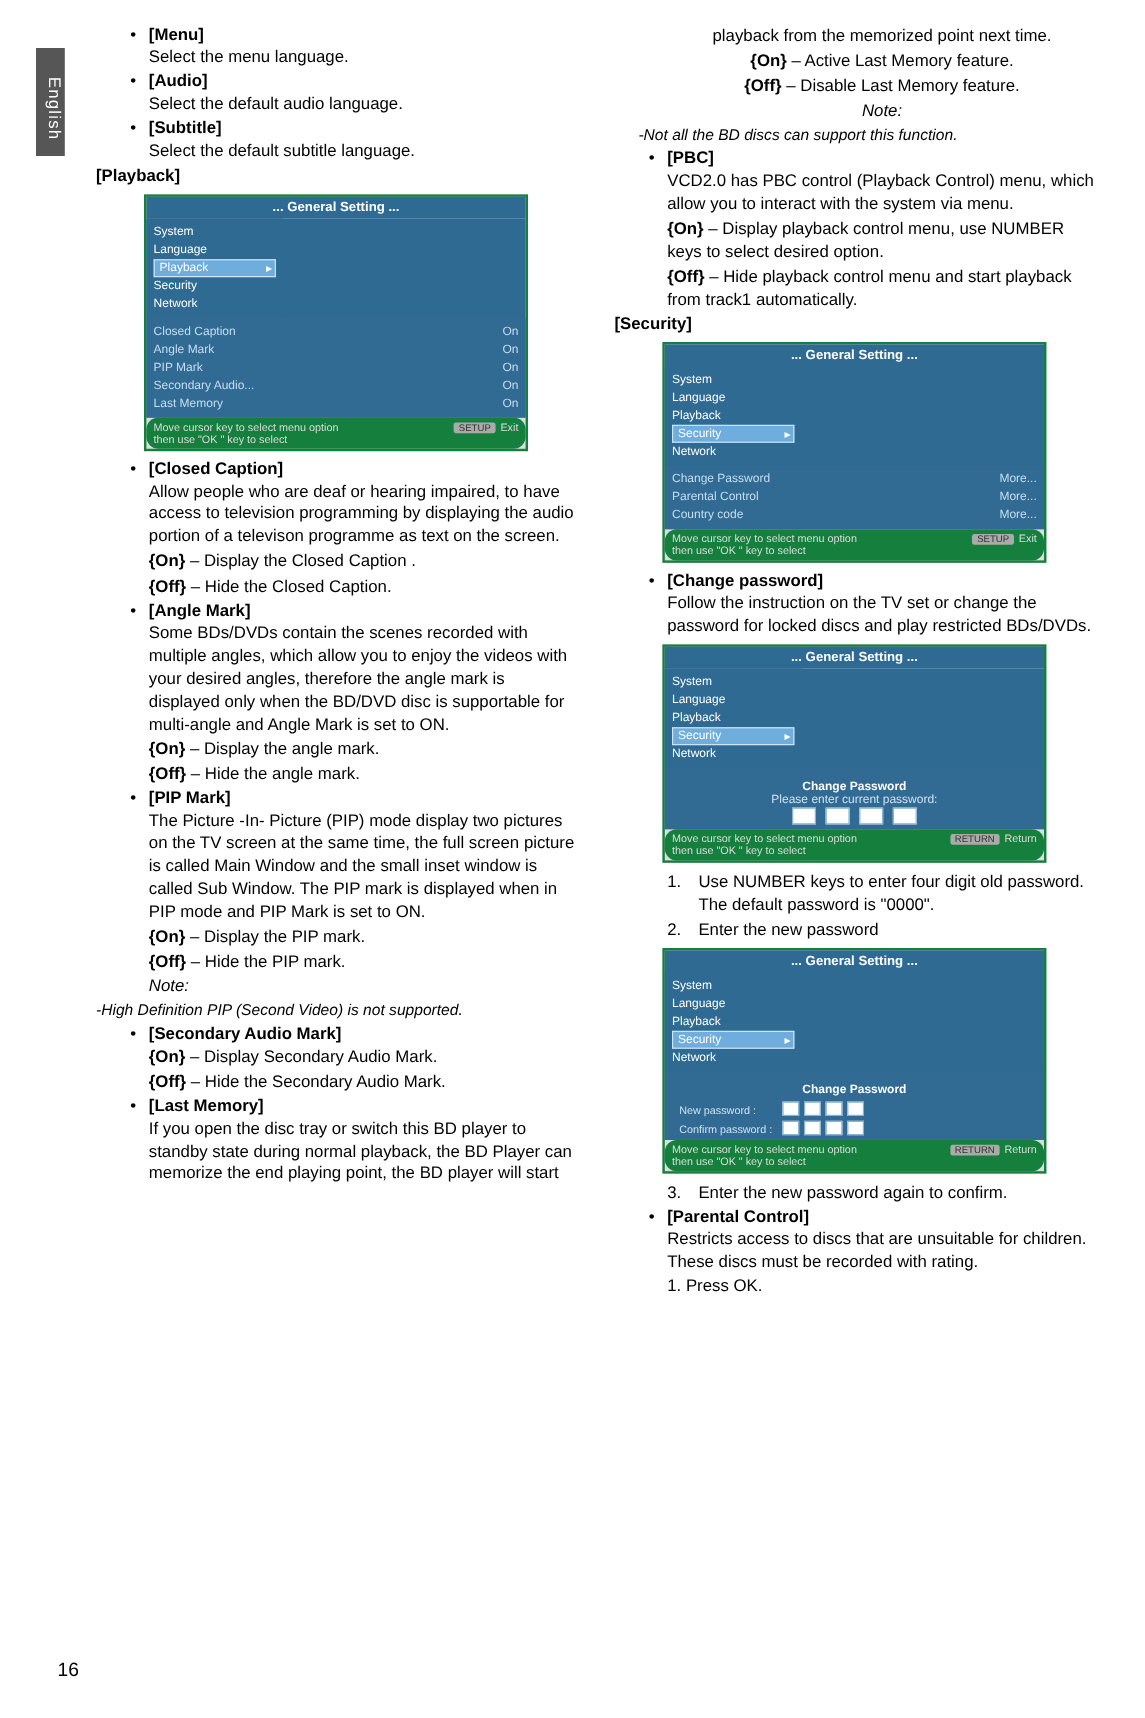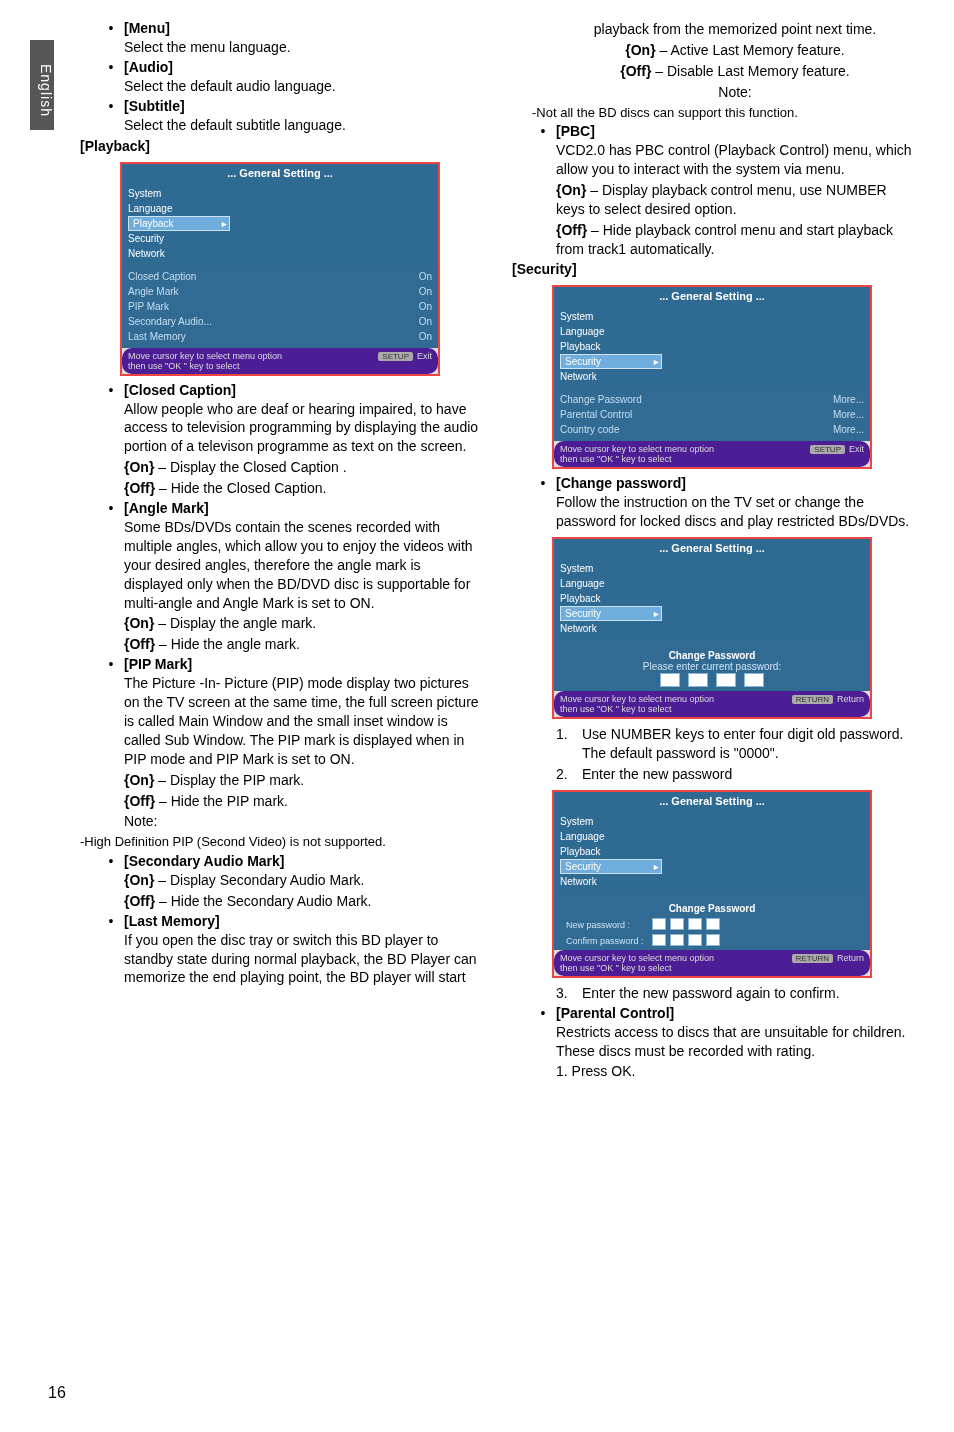--- a/index.html
+++ b/index.html
@@ -32,44 +32,44 @@
     top: 18px;
     right: 40px;
     display: flex;
     gap: 30px;
   }
   .col { width: 50%; }
   .bullet-row { display: flex; gap: 6px; margin-top: 2px; }
   .bullet-row .bullet { width: 14px; flex-shrink: 0; text-align: center; }
   .bullet-row .txt { flex: 1; }
   .bold { font-weight: bold; }
-  .ital { }
+  .ital { font-style: italic; }
   .small { font-size: 13px; }
   .indent1 { padding-left: 24px; }
   .indent2 { padding-left: 44px; text-align: center; }
   .para { margin-top: 2px; line-height: 1.35; }
 
   
   .osd {
     width: 320px;
     margin: 6px 0 6px 40px;
-    border: 2px solid #ef4444;
+    border: 2px solid #15803d;
     background: #dcdcdc;
     font-size: 10px;
     color: #cfcfcf;
   }
   .osd-title { background: #2f6a93; color: #fff; text-align: center; padding: 3px 0; font-weight: bold; font-size: 11px; }
   .osd-body { display: flex; background: #2f6a93; flex-direction: column; }
   .osd-left { width: 36%; background: #2f6a93; padding: 4px 6px; }
   .osd-left div { color: #fff; padding: 2px 0; }
   .osd-left .sel { background: #6faedc; padding: 1px 4px; border: 1px solid #cde2f3; position: relative; }
   .osd-left .sel::after { content: "▸"; position: absolute; right: 2px; }
   .osd-right { flex: 1; background: #316a93; padding: 4px 6px; }
   .osd-row { display: flex; justify-content: space-between; color: #c5dff1; padding: 2px 0; }
-  .osd-foot { background: #4c1d95; color: #dcdcdc; padding: 3px 6px; display: flex; justify-content: space-between; font-size: 9px; border-radius: 10px; }
+  .osd-foot { background: #15803d; color: #dcdcdc; padding: 3px 6px; display: flex; justify-content: space-between; font-size: 9px; border-radius: 10px; }
   .osd-foot .btn { background: #aaa; color: #333; padding: 0 4px; border-radius: 2px; margin-right: 4px; font-size: 8px; }
 
   .pw-area { margin-top: 6px; text-align: center; color: #cde2f3; }
   .pw-label { font-size: 10px; margin-bottom: 1px; }
   .pw-boxes { display: flex; justify-content: center; gap: 8px; }
   .pw-box { width: 20px; height: 14px; background: #fff; border: 1px solid #89b4d4; }
   .pw-line { display: flex; align-items: flex-end; gap: 6px; justify-content: flex-start; padding-left: 6px; margin-top: 4px; }
   .pw-line .lbl { color: #cde2f3; font-size: 9px; width: 80px; text-align: left; }
   .pw-line .boxes-row { display: flex; gap: 4px; }
   .pw-line .sbox { width: 14px; height: 12px; background: #fff; border: 1px solid #89b4d4; }

